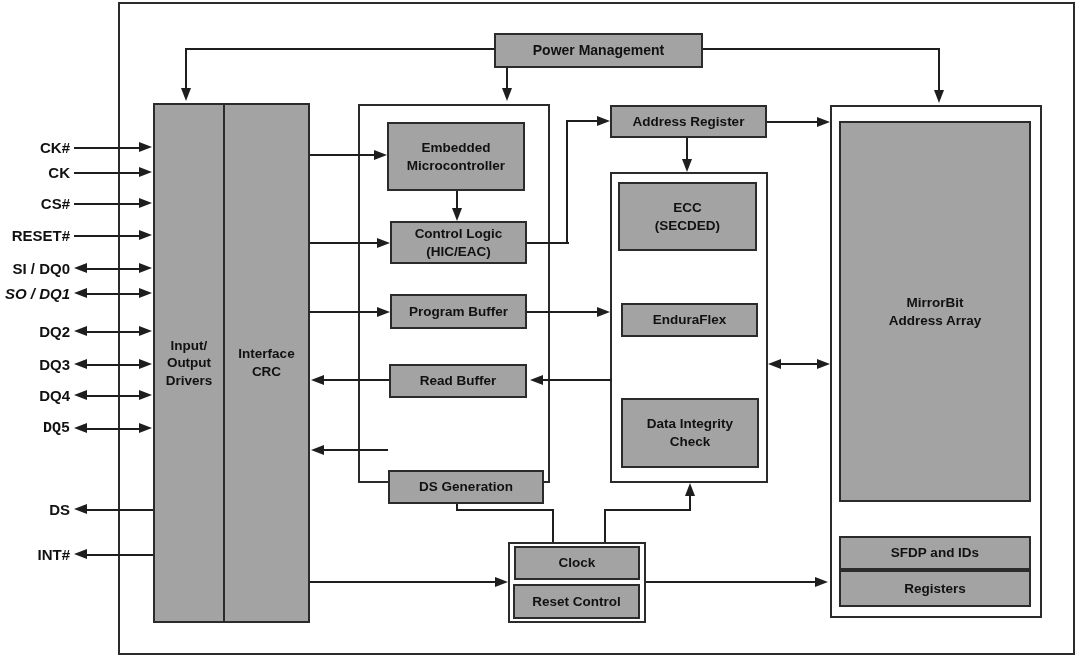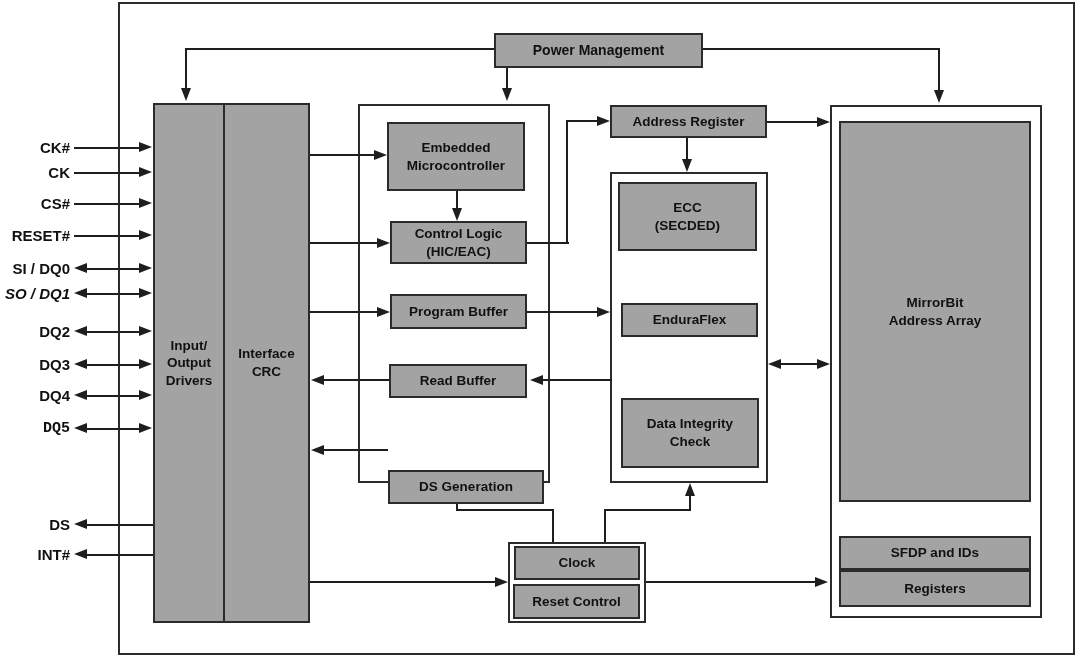--- a/index.html
+++ b/index.html
@@ -169,21 +169,21 @@
       <span class="ln"></span>
       <span class="al" style="left:74px;"></span>
       <span class="ar" style="left:139px;"></span>
     </div>
   <div class="pin bi" style="top:419px;font-family:Liberation Mono, monospace;">
       <span class="lbl">DQ5</span>
       <span class="ln"></span>
       <span class="al" style="left:74px;"></span>
       <span class="ar" style="left:139px;"></span>
     </div>
-  <div class="pin out" style="top:515px;">
+  <div class="pin out" style="top:500px;">
       <span class="lbl">DS</span>
       <span class="ln"></span>
       <span class="al" style="left:74px;"></span>
     </div>
   <div class="pin out" style="top:545px;">
       <span class="lbl">INT#</span>
       <span class="ln"></span>
       <span class="al" style="left:74px;"></span>
     </div>
 

